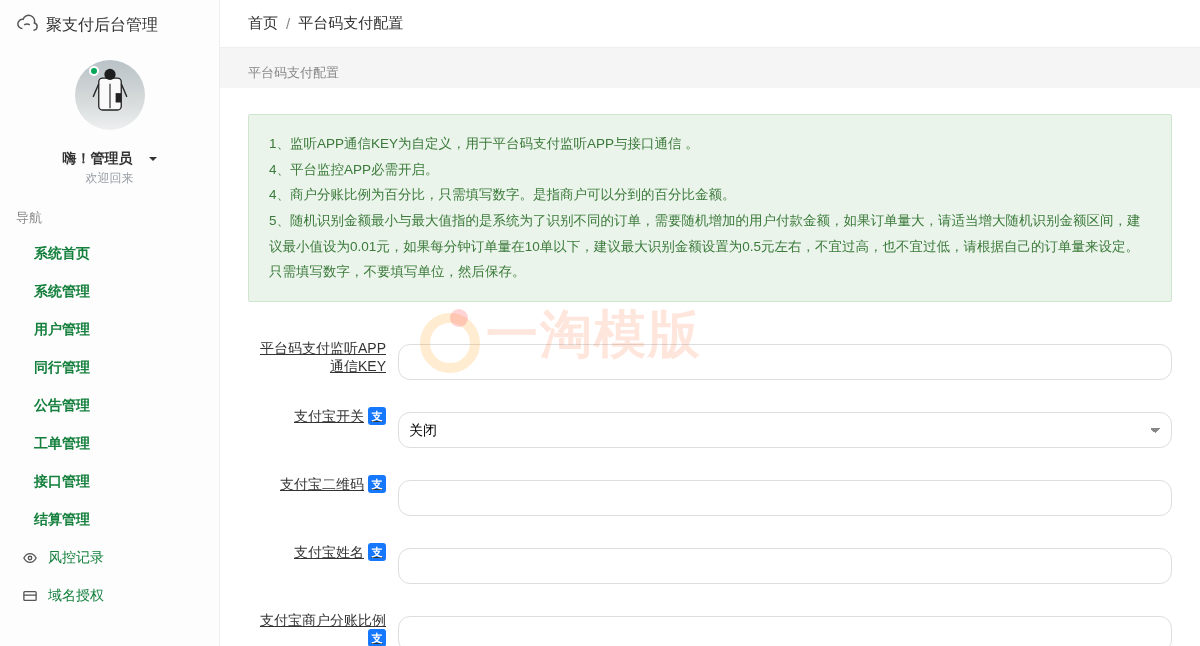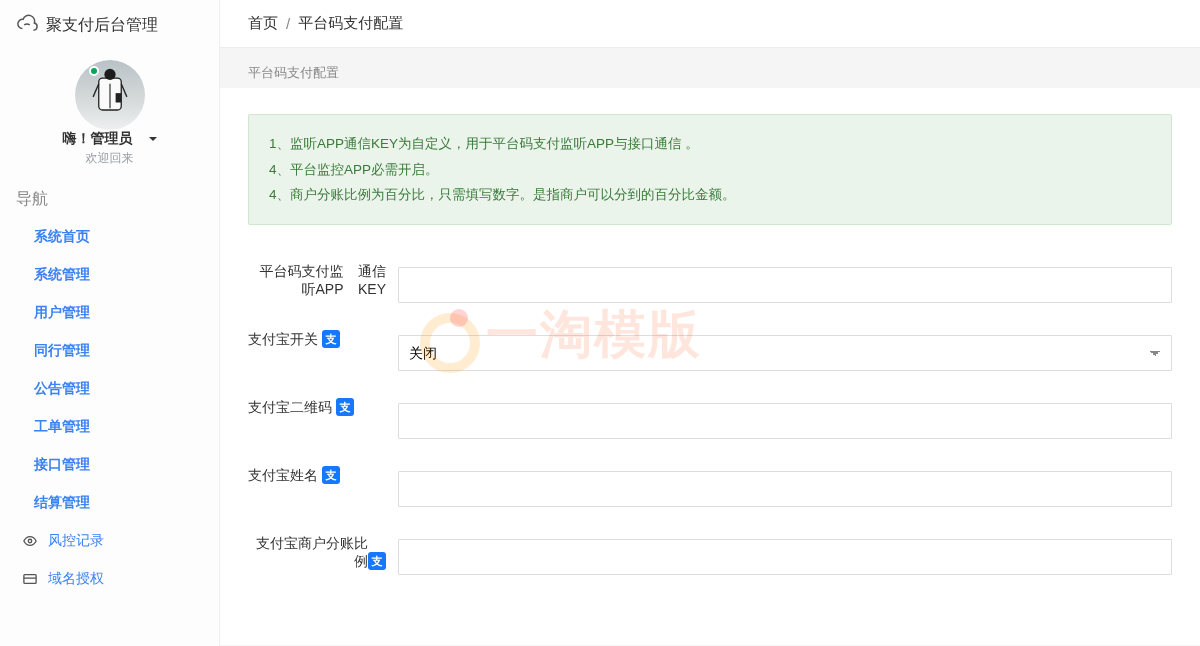--- a/index.html
+++ b/index.html
@@ -7,44 +7,44 @@
 .layout { display: flex; width: 1200px; height: 646px; overflow: hidden; }
 
 
 .sidebar { width: 220px; background: #fdfdfd; border-right: 1px solid #eee; display: flex; flex-direction: column; overflow-y: auto; }
 .brand { display: flex; align-items: center; gap: 8px; padding: 12px 16px; font-size: 16px; font-weight: 500; }
 .brand-icon svg { width: 22px; height: 22px; }
 .profile { display: flex; flex-direction: column; align-items: center; padding: 10px 0 14px; }
 .avatar { width: 70px; height: 70px; border-radius: 50%; background: linear-gradient(180deg,#b9c2c7 0%, #d7dbdb 60%, #eef0f0 100%); display:flex; align-items:center; justify-content:center; position:relative; overflow:hidden; }
 .avatar svg { width: 60px; height: 60px; }
 .status-dot { position:absolute; top:6px; left:14px; width:10px; height:10px; background:#00a65a; border-radius:50%; border:2px solid #fff; }
-.prof-name { margin-top:0; font-size:14px; font-weight:600; display:flex; align-items:center; gap:16px; cursor:pointer; }
+.prof-name { margin-top:20px; font-size:14px; font-weight:600; display:flex; align-items:center; gap:16px; cursor:pointer; }
 .prof-sub { color:#9aa0a6; font-size:12px; margin-top:2px; }
 
-.nav-section-title { padding: 8px 16px; color:#888; font-size:16px; }
-.nav-item { display:flex; align-items:center; gap:10px; padding:10px 20px 10px 34px; font-size:14px; color:#3b82f6; cursor:pointer; font-weight:600; }
+.nav-section-title { padding: 8px 16px; color:#888; font-size:13px; }
+.nav-item { display:flex; align-items:center; gap:10px; padding:10px 20px 10px 34px; font-size:14px; color:#15803d; cursor:pointer; font-weight:600; }
 .nav-item.secondary { padding-left:22px; font-weight:500; }
 .nav-icon { width:16px; display:flex; align-items:center; justify-content:center; color:#555; }
 
 
 .main { flex:1; display:flex; flex-direction:column; background:#f5f5f5; overflow-y:auto; }
 .topbar { background:#fff; border-bottom:1px solid #eee; padding:14px 28px; display:flex; align-items:center; gap:8px; font-size:15px; }
 .topbar .sep { color:#888; }
 .crumb-home { color:#333; cursor:pointer; }
 .crumb-current { color:#333; }
 
 .section-label { padding:16px 28px 6px; color:#888; font-size:13px; }
 
 .panel { background:#fff; padding:20px 28px 40px; }
 .alert { background:#eaf4ea; border:1px solid #cfe6cf; color:#3b7a3b; border-radius:2px; padding:16px 20px; font-size:13.5px; line-height:1.9; margin-bottom:20px;margin-top:6px; }
 .form-row { display:flex; align-items:flex-start; padding:10px 0; }
-.form-label { width:150px; text-align:right; padding-right:12px; padding-top:7px; font-size:14px; color:#333; display:flex; flex-direction:row; align-items:flex-end; line-height:1.3; }
+.form-label { width:150px; text-align:right; padding-right:12px; padding-top:7px; font-size:14px; color:#333; display:flex; flex-direction:column; align-items:flex-end; line-height:1.3;text-decoration:underline; }
 .form-label .label-text { display:inline-flex; align-items:center; gap:4px; flex-wrap:wrap; justify-content:flex-end; }
 .form-control-wrap { flex:1; }
-.form-control, .form-select { width:100%; height:36px; border:1px solid #ddd; border-radius:1px; padding:0 10px; font-size:14px; background:#fff;margin-top:12px; }
+.form-control, .form-select { width:100%; height:36px; border:1px solid #ddd; border-radius:12px; padding:0 10px; font-size:14px; background:#fff;margin-top:12px; }
 .form-select { appearance:none; padding-right:28px; background-image: linear-gradient(45deg, transparent 50%, #888 50%), linear-gradient(135deg, #888 50%, transparent 50%); background-position: calc(100% - 16px) 15px, calc(100% - 11px) 15px; background-size: 5px 5px, 5px 5px; background-repeat:no-repeat; }
 .pay-badge { display:inline-flex; width:18px; height:18px; border-radius:3px; align-items:center; justify-content:center; font-size:11px; font-weight:700; color:#fff; vertical-align:middle; }
 .pay-badge.ali { background:#1677ff; }
 .caret-down { border:4px solid transparent; border-top-color:#333; margin-top:4px; }
 
 
 .watermark { position:absolute; left:420px; top:300px; font-size:52px; font-weight:700; color:rgba(255,90,30,0.15); pointer-events:none; z-index:20; letter-spacing:2px; display:flex; align-items:center; gap:6px; }
 .wm-icon { width:60px; height:60px; position:relative; }
 .wm-icon::before { content:""; position:absolute; width:40px; height:40px; border:10px solid rgba(255,150,0,0.18); border-radius:50%; left:0; top:8px; }
 .wm-icon::after { content:""; position:absolute; width:18px; height:18px; background:rgba(255,60,60,0.22); border-radius:50%; left:30px; top:4px; }
@@ -144,20 +144,21 @@
       <span class="crumb-current">平台码支付配置</span>
     </div>
 
     <div class="section-label">平台码支付配置</div>
 
     <div class="panel">
       <div class="alert">
         <div>1、监听APP通信KEY为自定义，用于平台码支付监听APP与接口通信 。</div>
         <div>4、平台监控APP必需开启。</div>
         <div>4、商户分账比例为百分比，只需填写数字。是指商户可以分到的百分比金额。</div>
+        <div>5、随机识别金额最小与最大值指的是系统为了识别不同的订单，需要随机增加的用户付款金额，如果订单量大，请适当增大随机识别金额区间，建议最小值设为0.01元，如果每分钟订单量在10单以下，建议最大识别金额设置为0.5元左右，不宜过高，也不宜过低，请根据自己的订单量来设定。只需填写数字，不要填写单位，然后保存。</div>
       </div>
 
       <div class="form-row">
         <div class="form-label">
           <span>平台码支付监听APP</span>
           <span>通信KEY</span>
         </div>
         <div class="form-control-wrap">
           <input class="form-control" value="" style="">
         </div>

